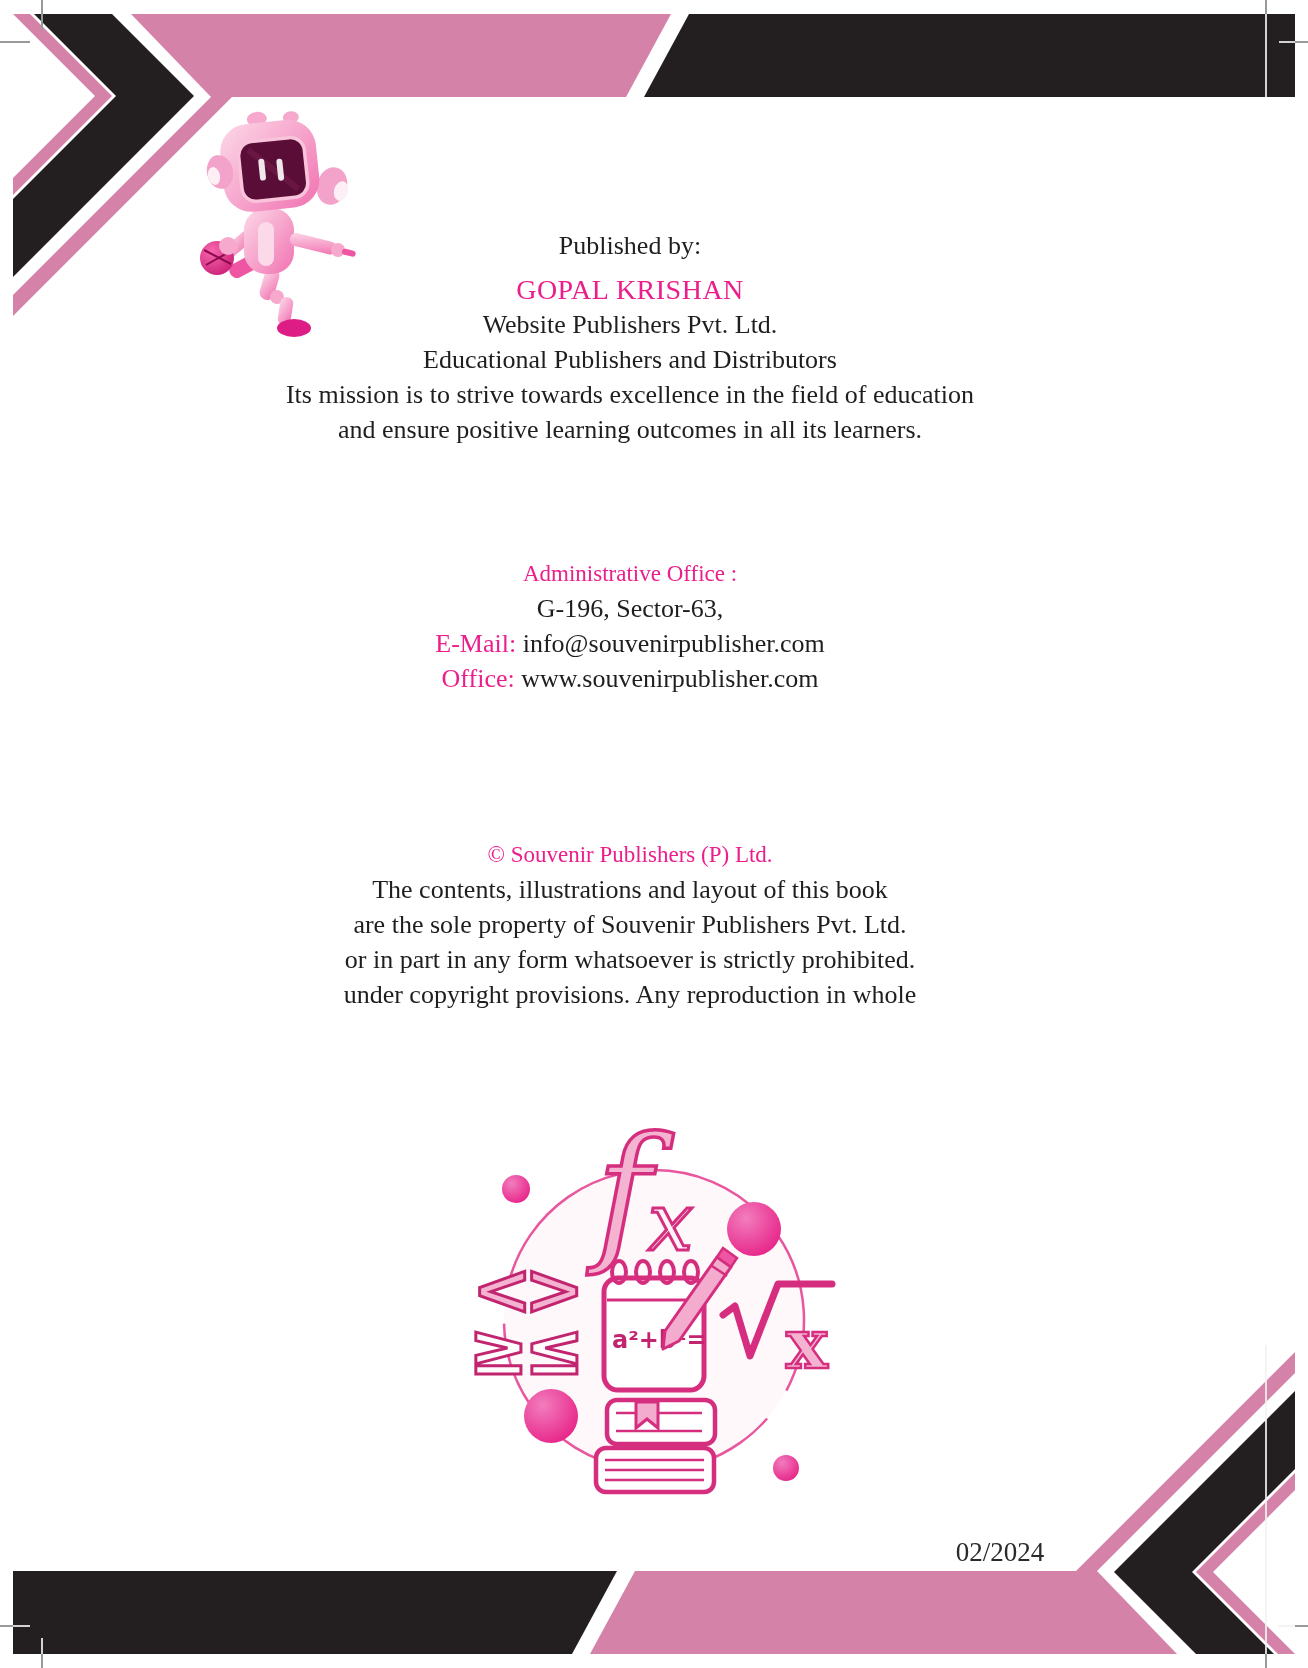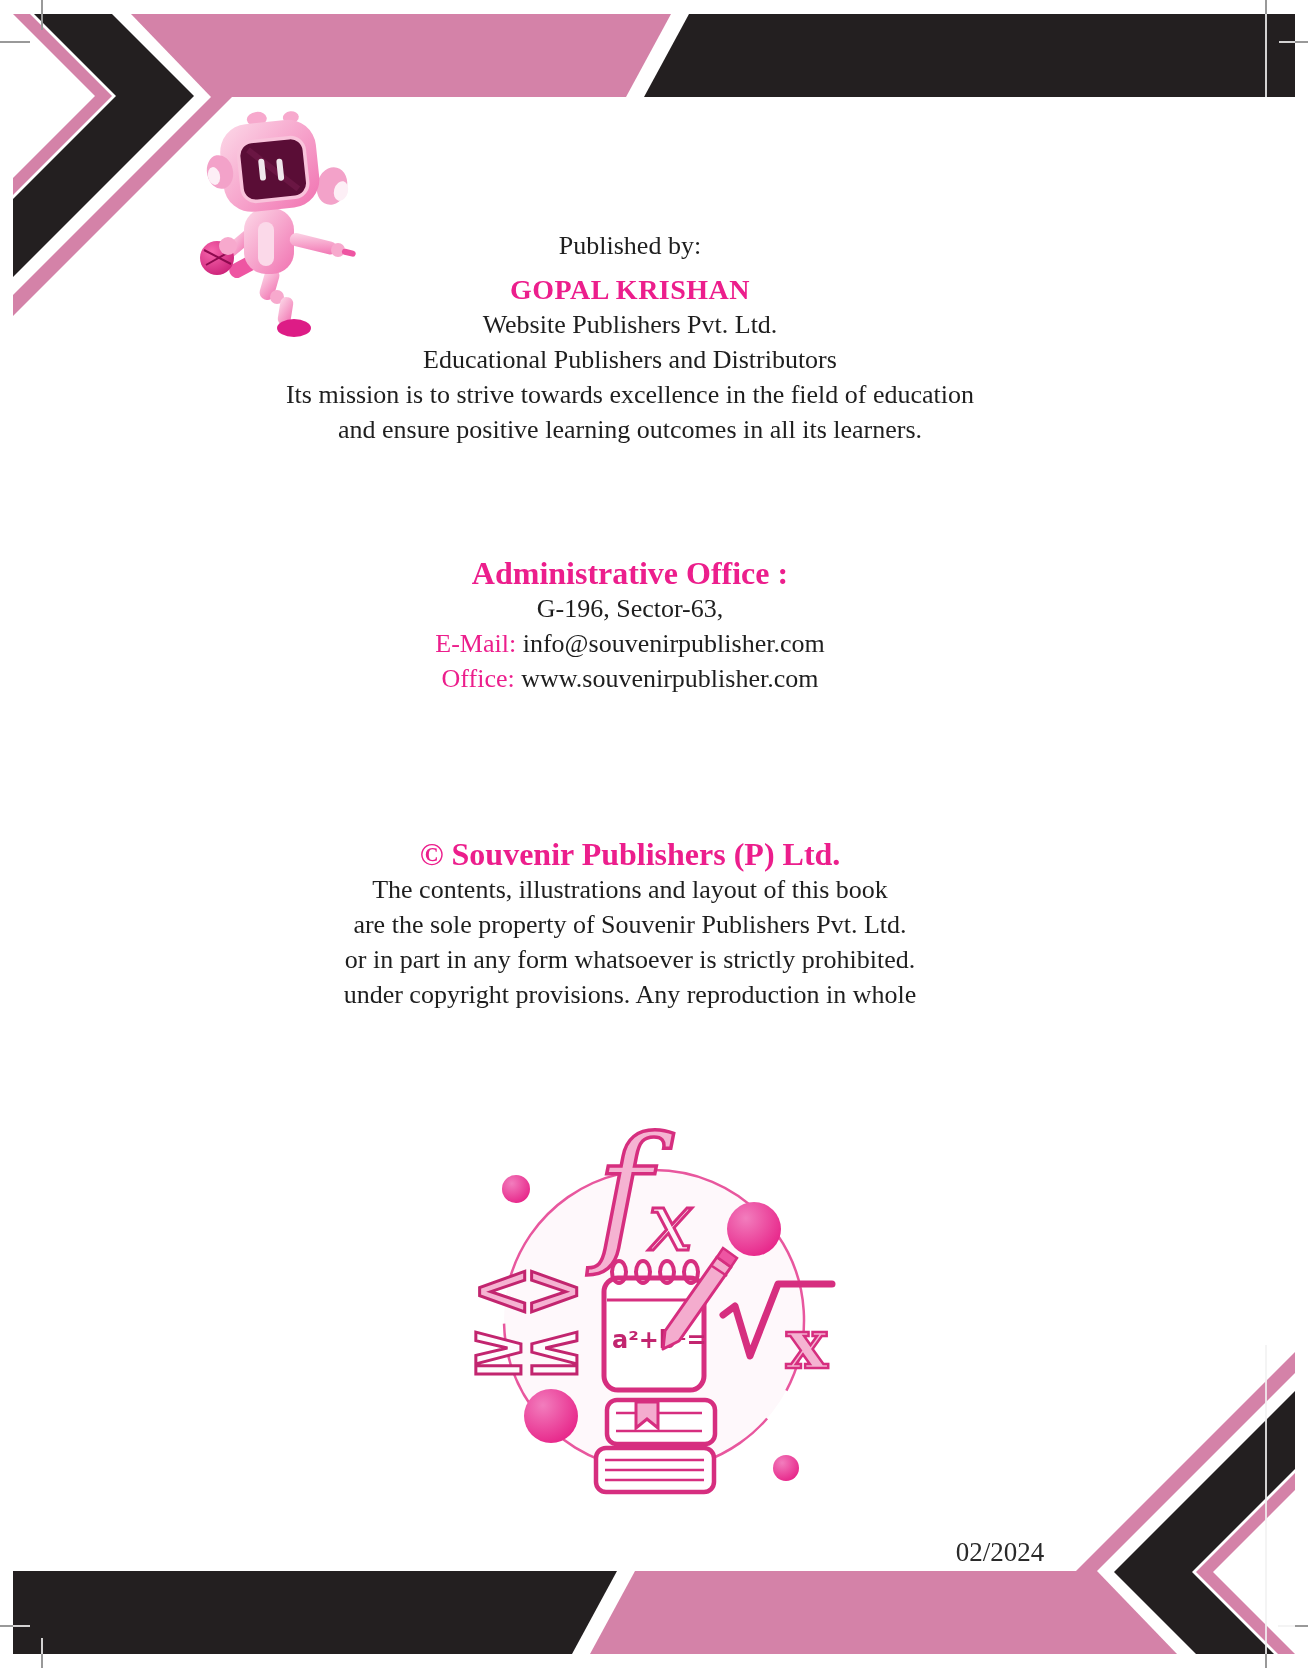--- a/index.html
+++ b/index.html
@@ -3,23 +3,23 @@
 <meta charset="utf-8">
 <style>
   html,body{margin:0;padding:0;background:#ffffff;}
   .page{
     position:relative;width:1308px;height:1668px;background:#ffffff;overflow:hidden;
     font-family:"Liberation Serif", serif;color:#1e1e1e;
   }
   .deco{position:absolute;left:0;top:0;width:1308px;height:1668px;}
   .txtblock{position:absolute;left:16px;width:1228px;text-align:center;font-size:26px;line-height:35px;}
   .pink{color:#EC1E8C;}
-  .bold{font-weight:bold;}
+  .bold{font-weight:normal;}
   .pubname{font-size:28px;letter-spacing:.5px;margin-top:9px;}
-  .heading{font-size:32px;}
+  .heading{font-size:23px;}
   .edition{position:absolute;left:920px;top:1526px;width:160px;text-align:center;font-size:27px;color:#2a2a2a;margin-top:11px;}
   .blk-publisher{top:228px;}
   .blk-office{top:556px;}
   .blk-copyright{top:837px;}
 </style>
 </head>
 <body>
 
 <div class="page">
 

